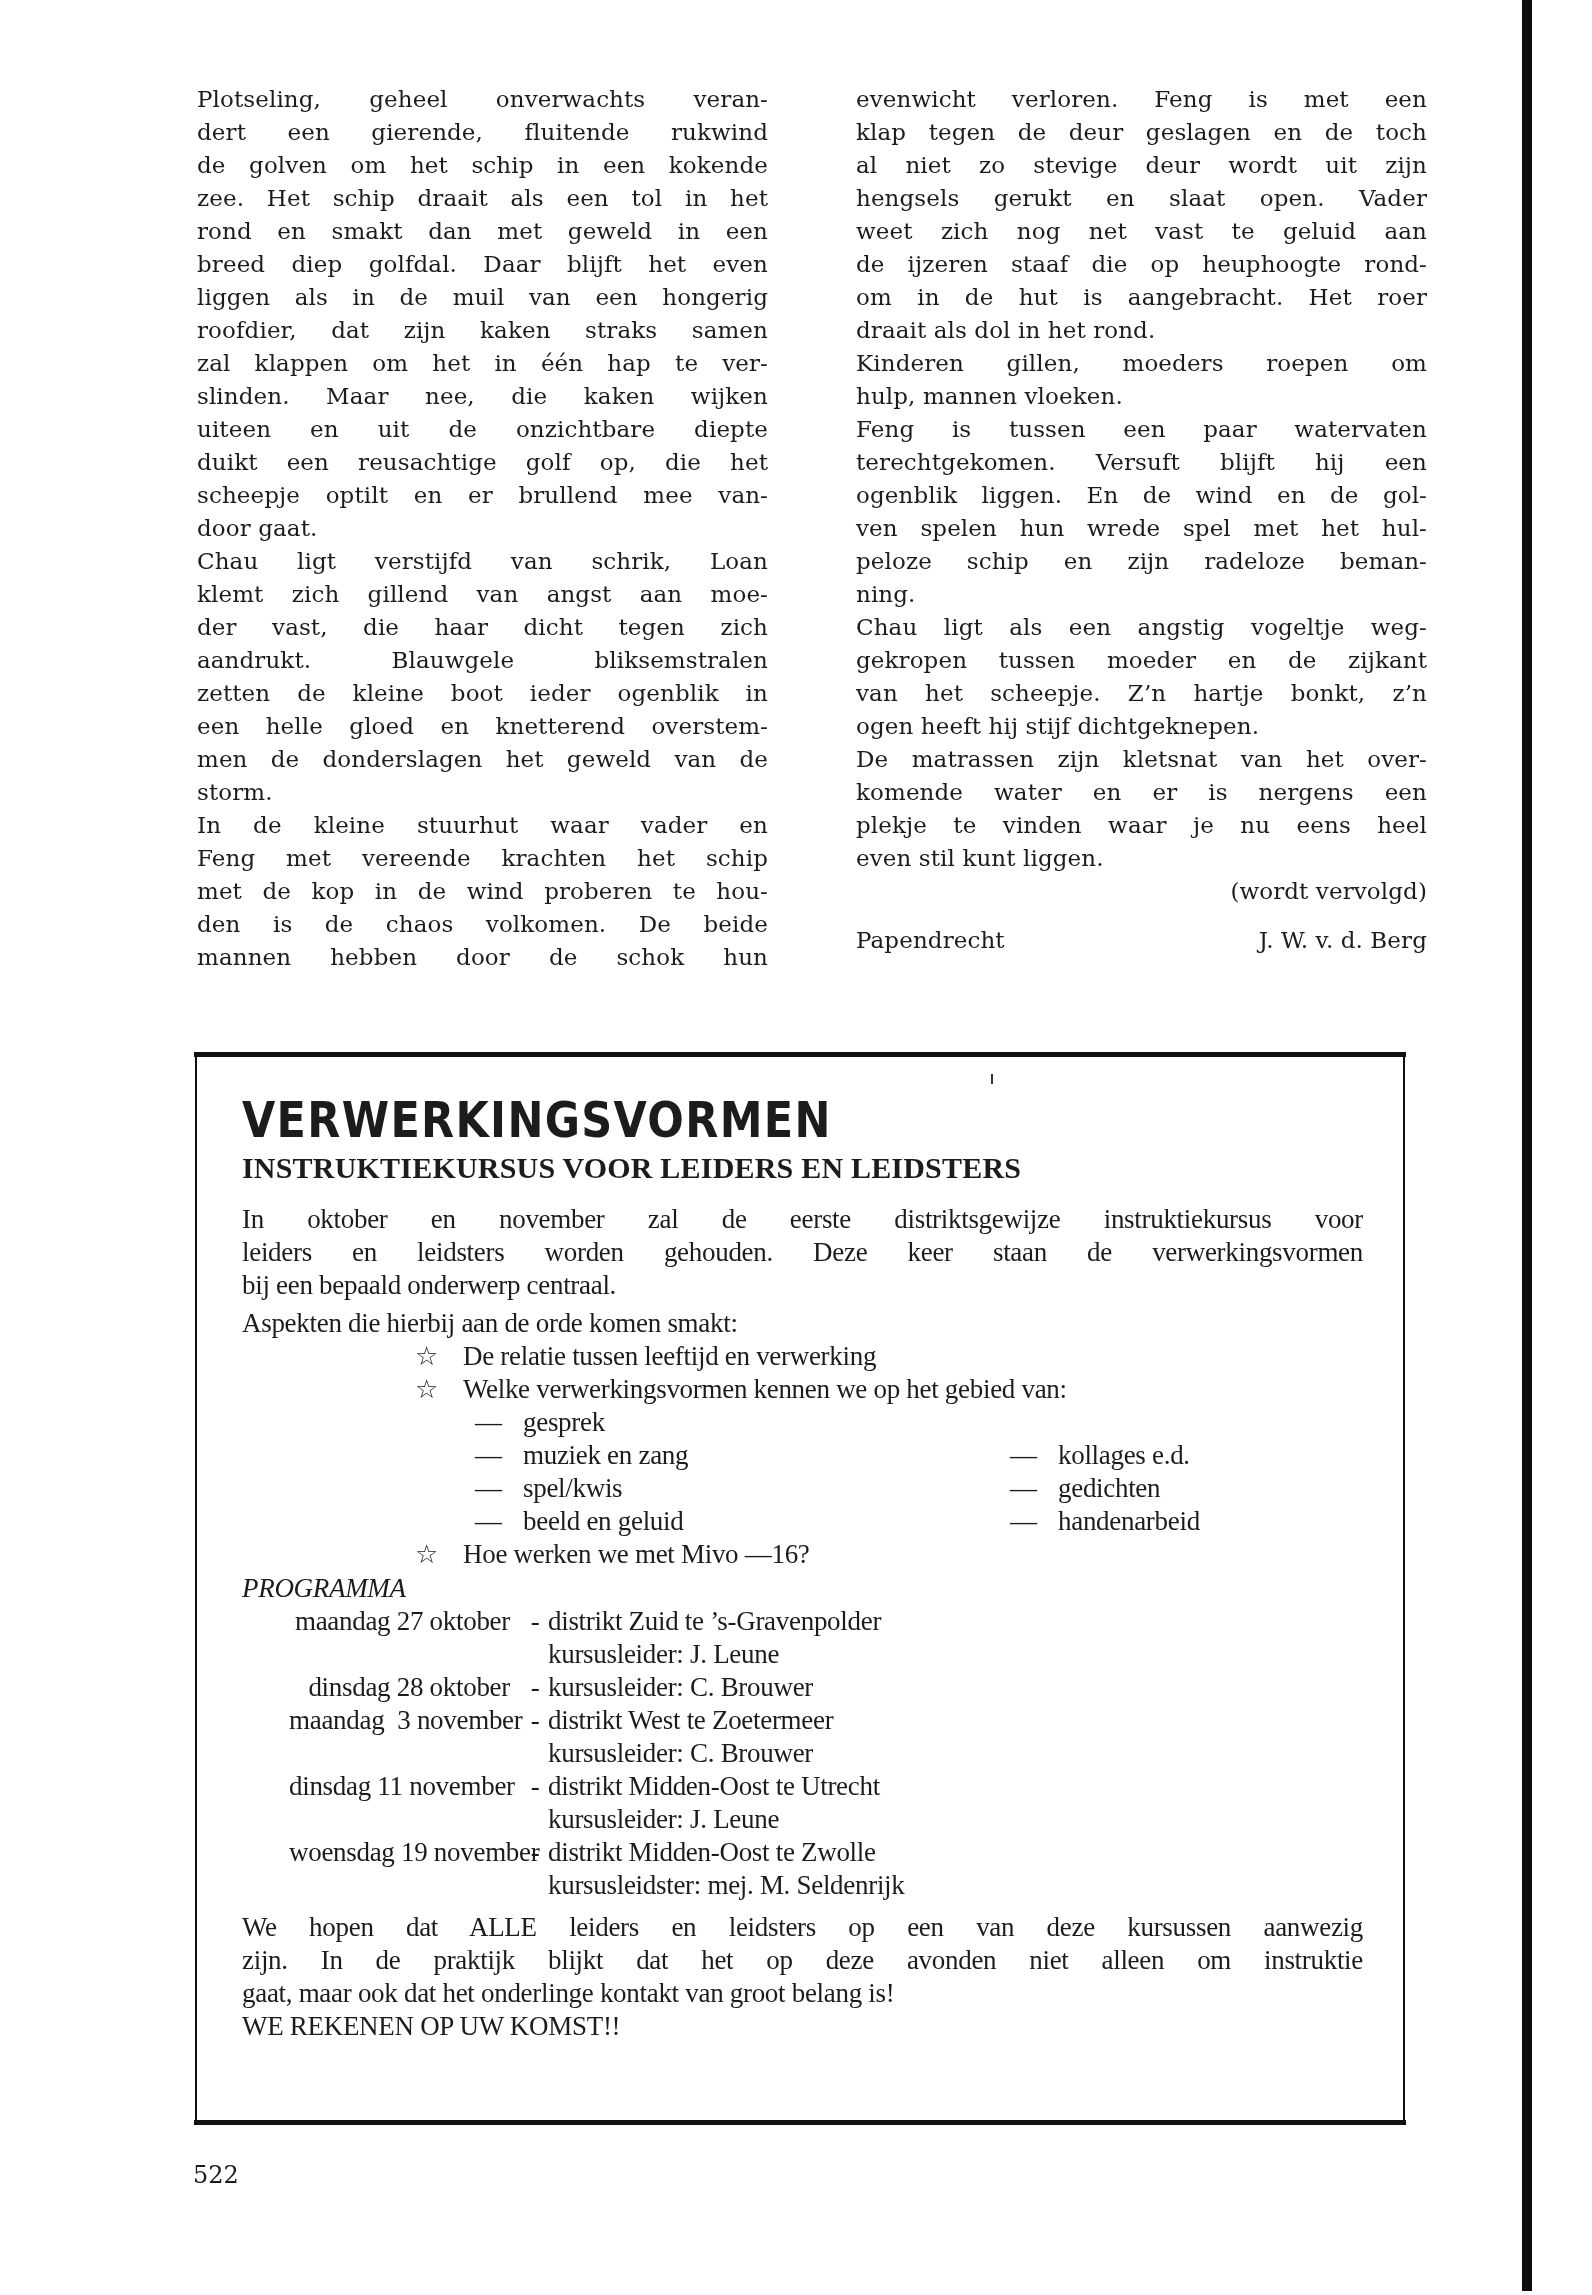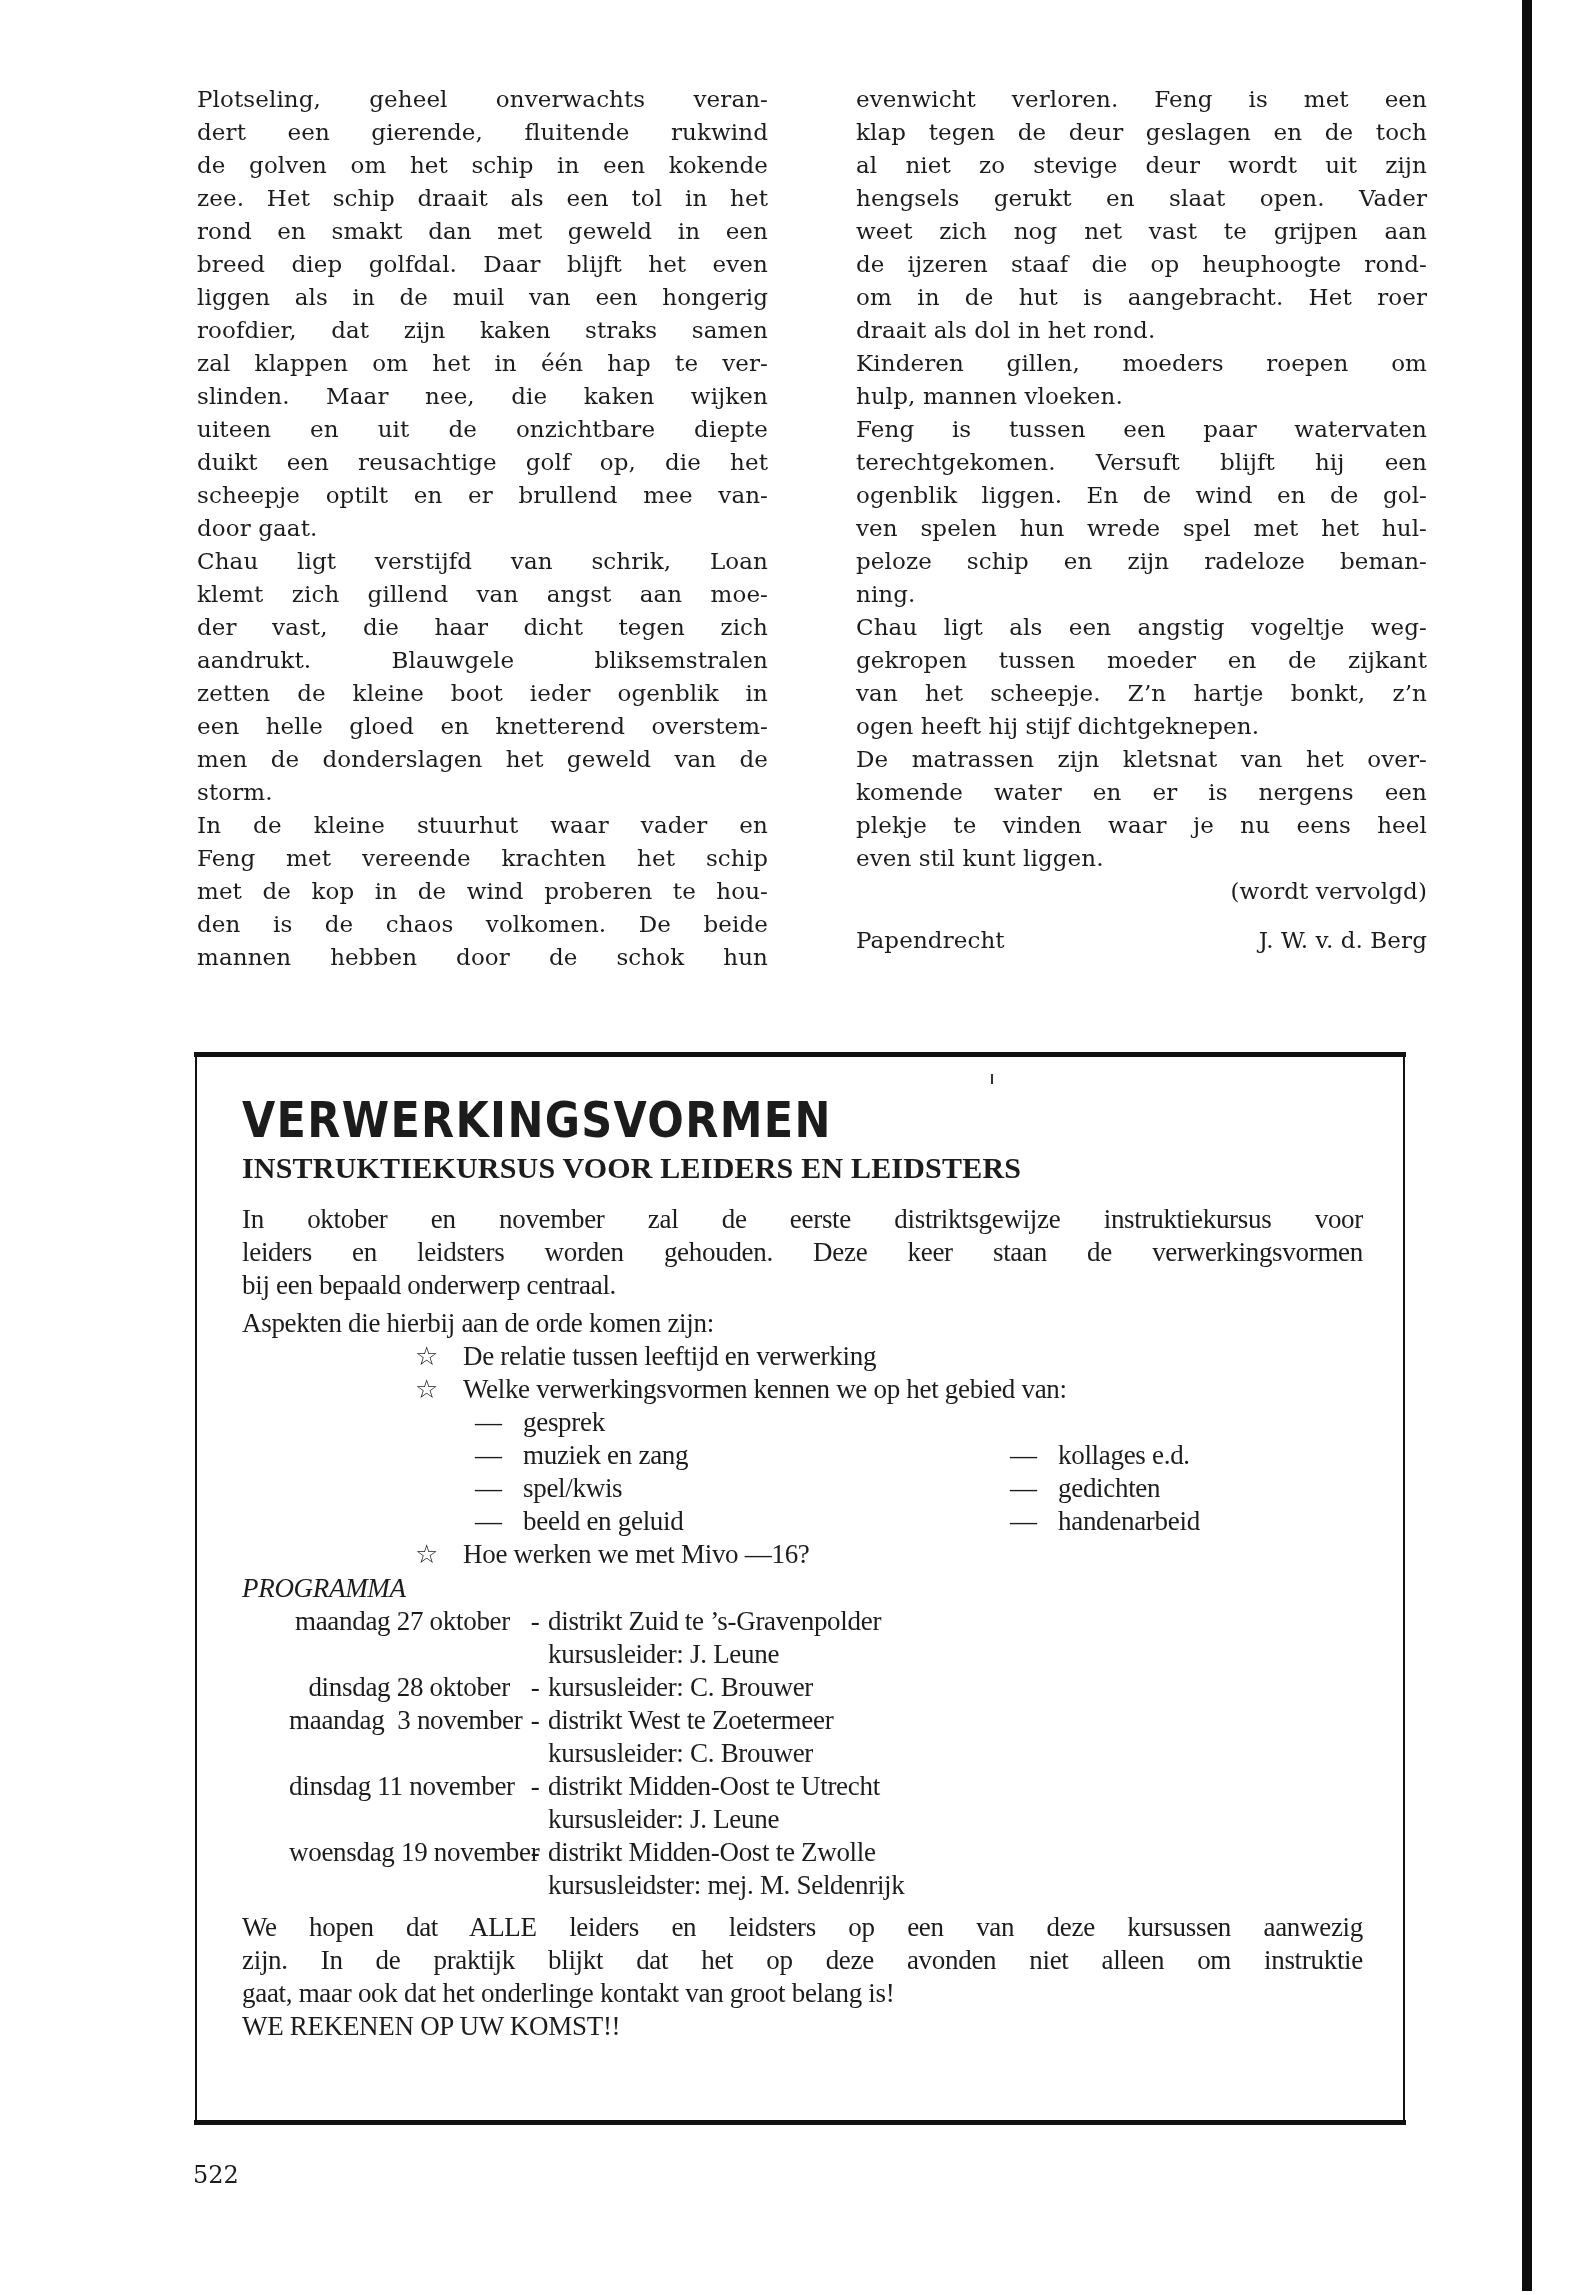--- a/index.html
+++ b/index.html
@@ -178,21 +178,21 @@
   <span class="line">met de kop in de wind proberen te hou-</span>
   <span class="line">den is de chaos volkomen. De beide</span>
   <span class="line">mannen hebben door de schok hun</span>
 </div>
 
 <div class="col col-right">
   <span class="line">evenwicht verloren. Feng is met een</span>
   <span class="line">klap tegen de deur geslagen en de toch</span>
   <span class="line">al niet zo stevige deur wordt uit zijn</span>
   <span class="line">hengsels gerukt en slaat open. Vader</span>
-  <span class="line">weet zich nog net vast te grijpen aan</span>
+  <span class="line">weet zich nog net vast te geluid aan</span>
   <span class="line">de ijzeren staaf die op heuphoogte rond-</span>
   <span class="line">om in de hut is aangebracht. Het roer</span>
   <span class="line last">draait als dol in het rond.</span>
   <span class="line">Kinderen gillen, moeders roepen om</span>
   <span class="line last">hulp, mannen vloeken.</span>
   <span class="line">Feng is tussen een paar watervaten</span>
   <span class="line">terechtgekomen. Versuft blijft hij een</span>
   <span class="line">ogenblik liggen. En de wind en de gol-</span>
   <span class="line">ven spelen hun wrede spel met het hul-</span>
   <span class="line">peloze schip en zijn radeloze beman-</span>
@@ -220,21 +220,21 @@
   <div class="notice-inner">
     <div class="notice-title">VERWERKINGSVORMEN</div>
     <div class="notice-subtitle">INSTRUKTIEKURSUS VOOR LEIDERS EN LEIDSTERS</div>
 
     <div class="intro">
       <div class="line2">In oktober en november zal de eerste distriktsgewijze instruktiekursus voor</div>
       <div class="line2">leiders en leidsters worden gehouden. Deze keer staan de verwerkingsvormen</div>
       <div>bij een bepaald onderwerp centraal.</div>
     </div>
 
-    <div class="aspects-lead">Aspekten die hierbij aan de orde komen zijn:</div>
+    <div class="aspects-lead">Aspekten die hierbij aan de orde komen smakt:</div>
 
     <div class="aspect">
       <span class="star">☆</span>
       <span>De relatie tussen leeftijd en verwerking</span>
     </div>
     <div class="aspect">
       <span class="star">☆</span>
       <span>Welke verwerkingsvormen kennen we op het gebied van:</span>
     </div>
 

